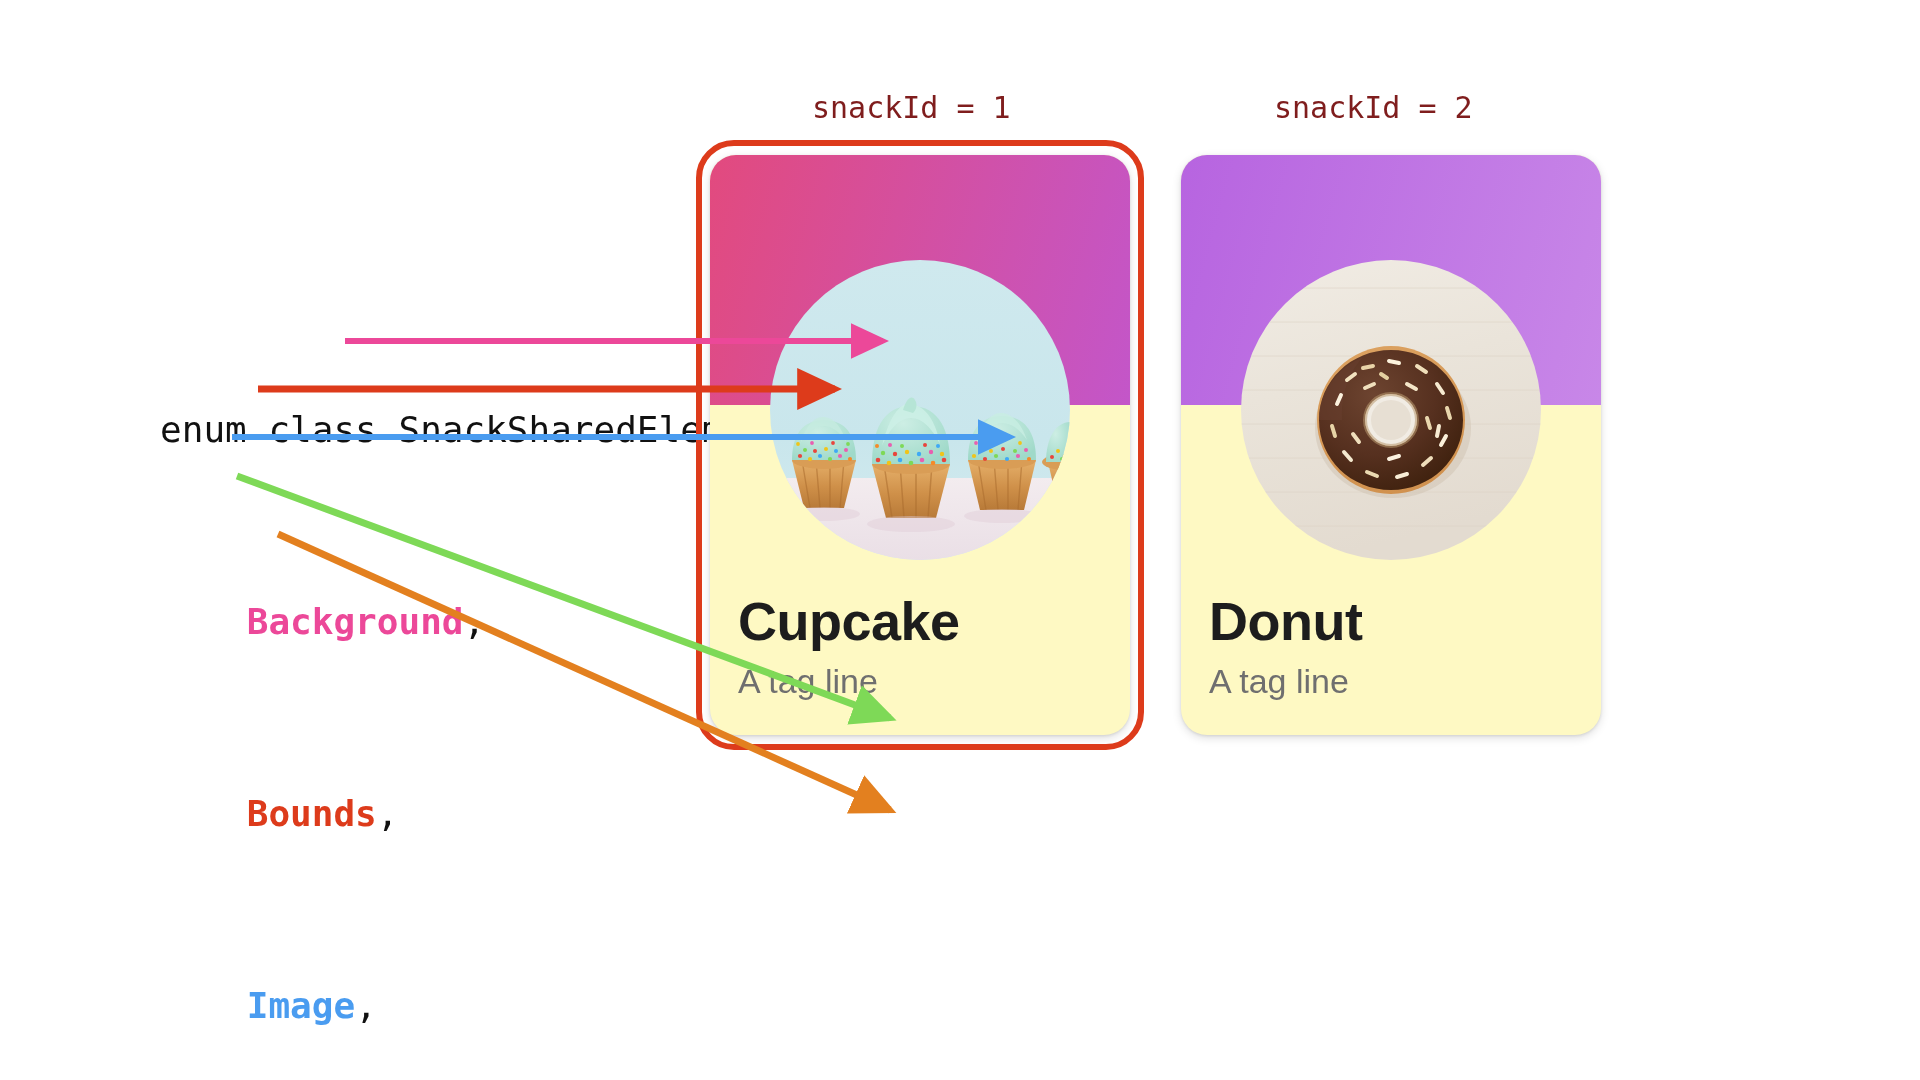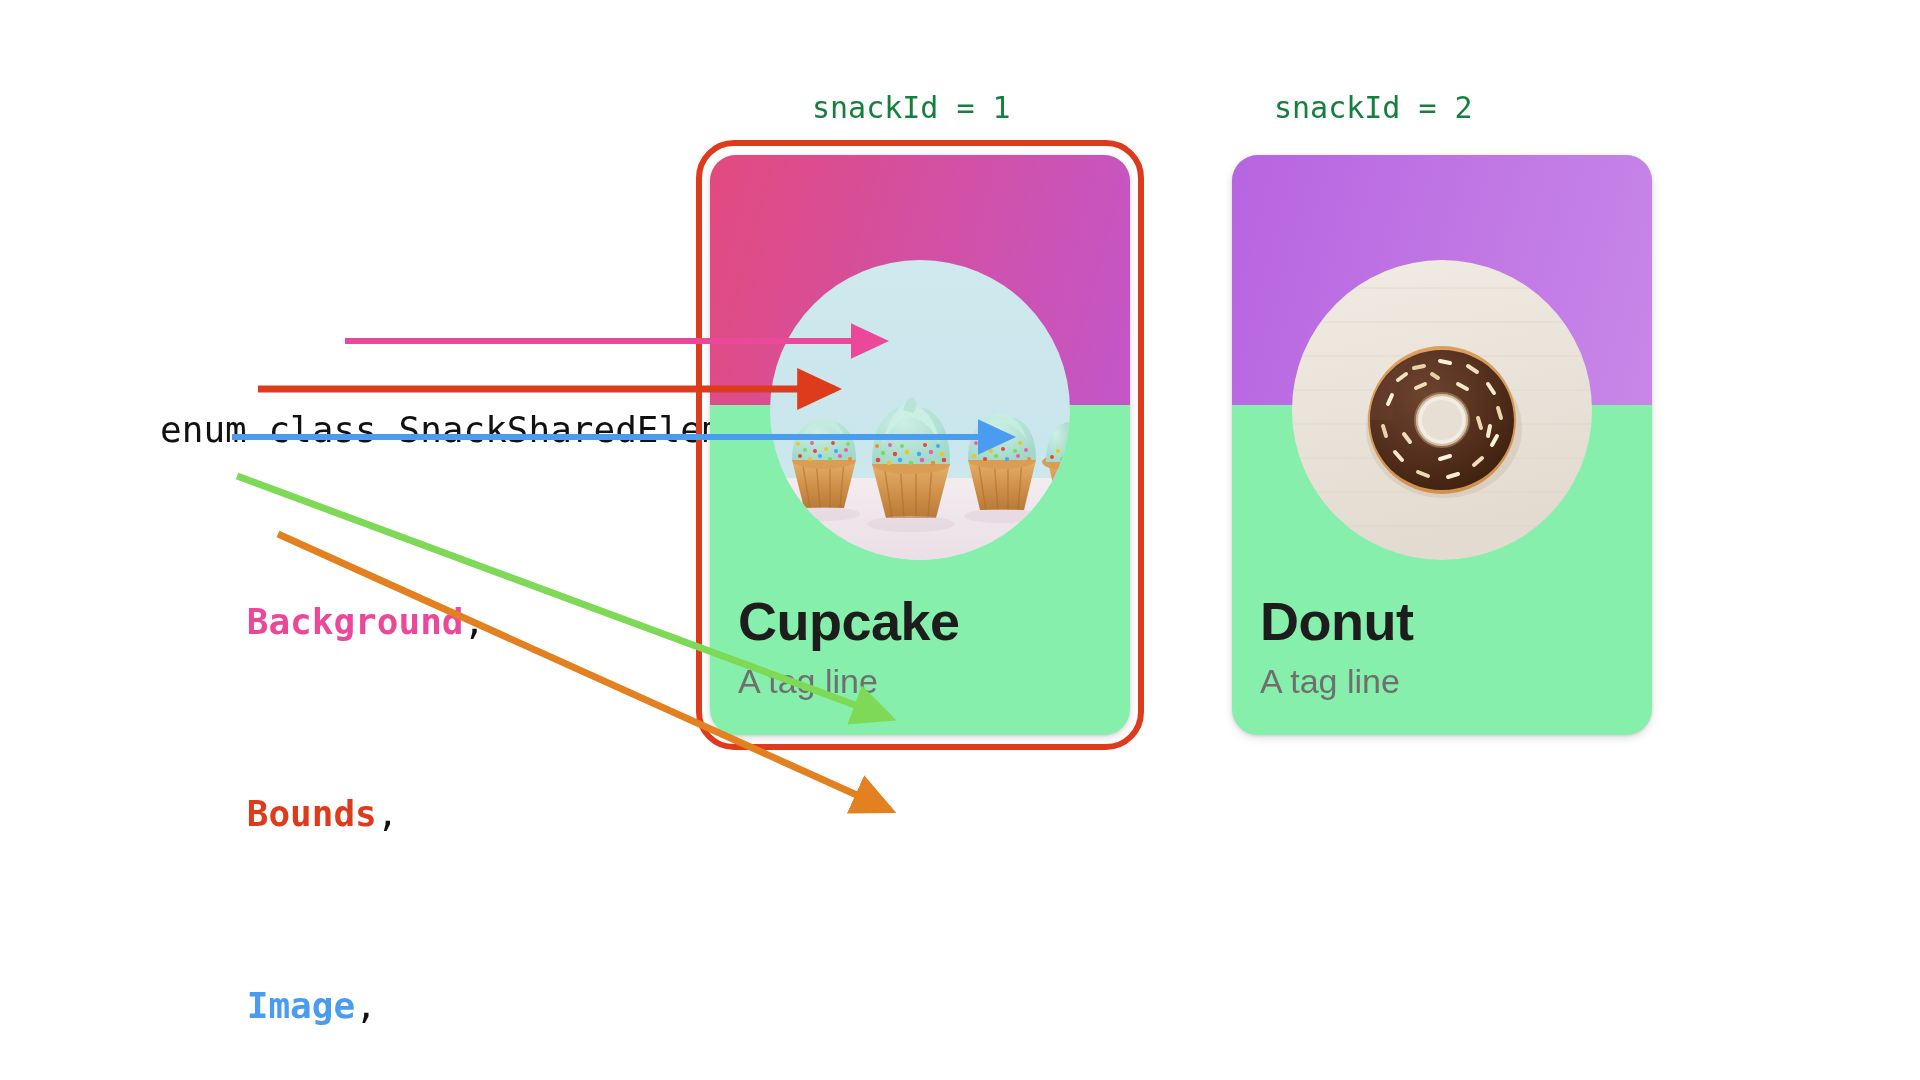--- a/index.html
+++ b/index.html
@@ -24,38 +24,38 @@
   .code-line { height:48px; white-space:pre; }
   .kw { color:#111111; }
   .enum-name { font-weight:700; }
   .comma { color:#111111; font-style:normal; font-weight:400; }
 
   
   .snack-label {
     position:absolute;
     font-family:"DejaVu Sans Mono", monospace;
     font-size:30px;
-    color:#15803d;
+    color:#7f1d1d;
     white-space:nowrap;
   }
   #snack-label-1 { left:812px; top:90px; }
   #snack-label-2 { left:1274px; top:90px; }
 
   
   .card {
     position:absolute;
     width:420px;
     height:580px;
-    background:#86efac;
+    background:#fef9c3;
     border-radius:26px;
     box-shadow:0 3px 10px rgba(0,0,0,0.13), 0 1px 3px rgba(0,0,0,0.10);
     overflow:hidden;
   }
   #card-1 { left:710px; top:155px; }
-  #card-2 { left:1232px; top:155px; }
+  #card-2 { left:1181px; top:155px; }
 
   .card-bg {
     position:absolute;
     left:0; top:0;
     width:100%;
     height:250px;
   }
   .card-image-wrap {
     position:absolute;
     left:50%;

